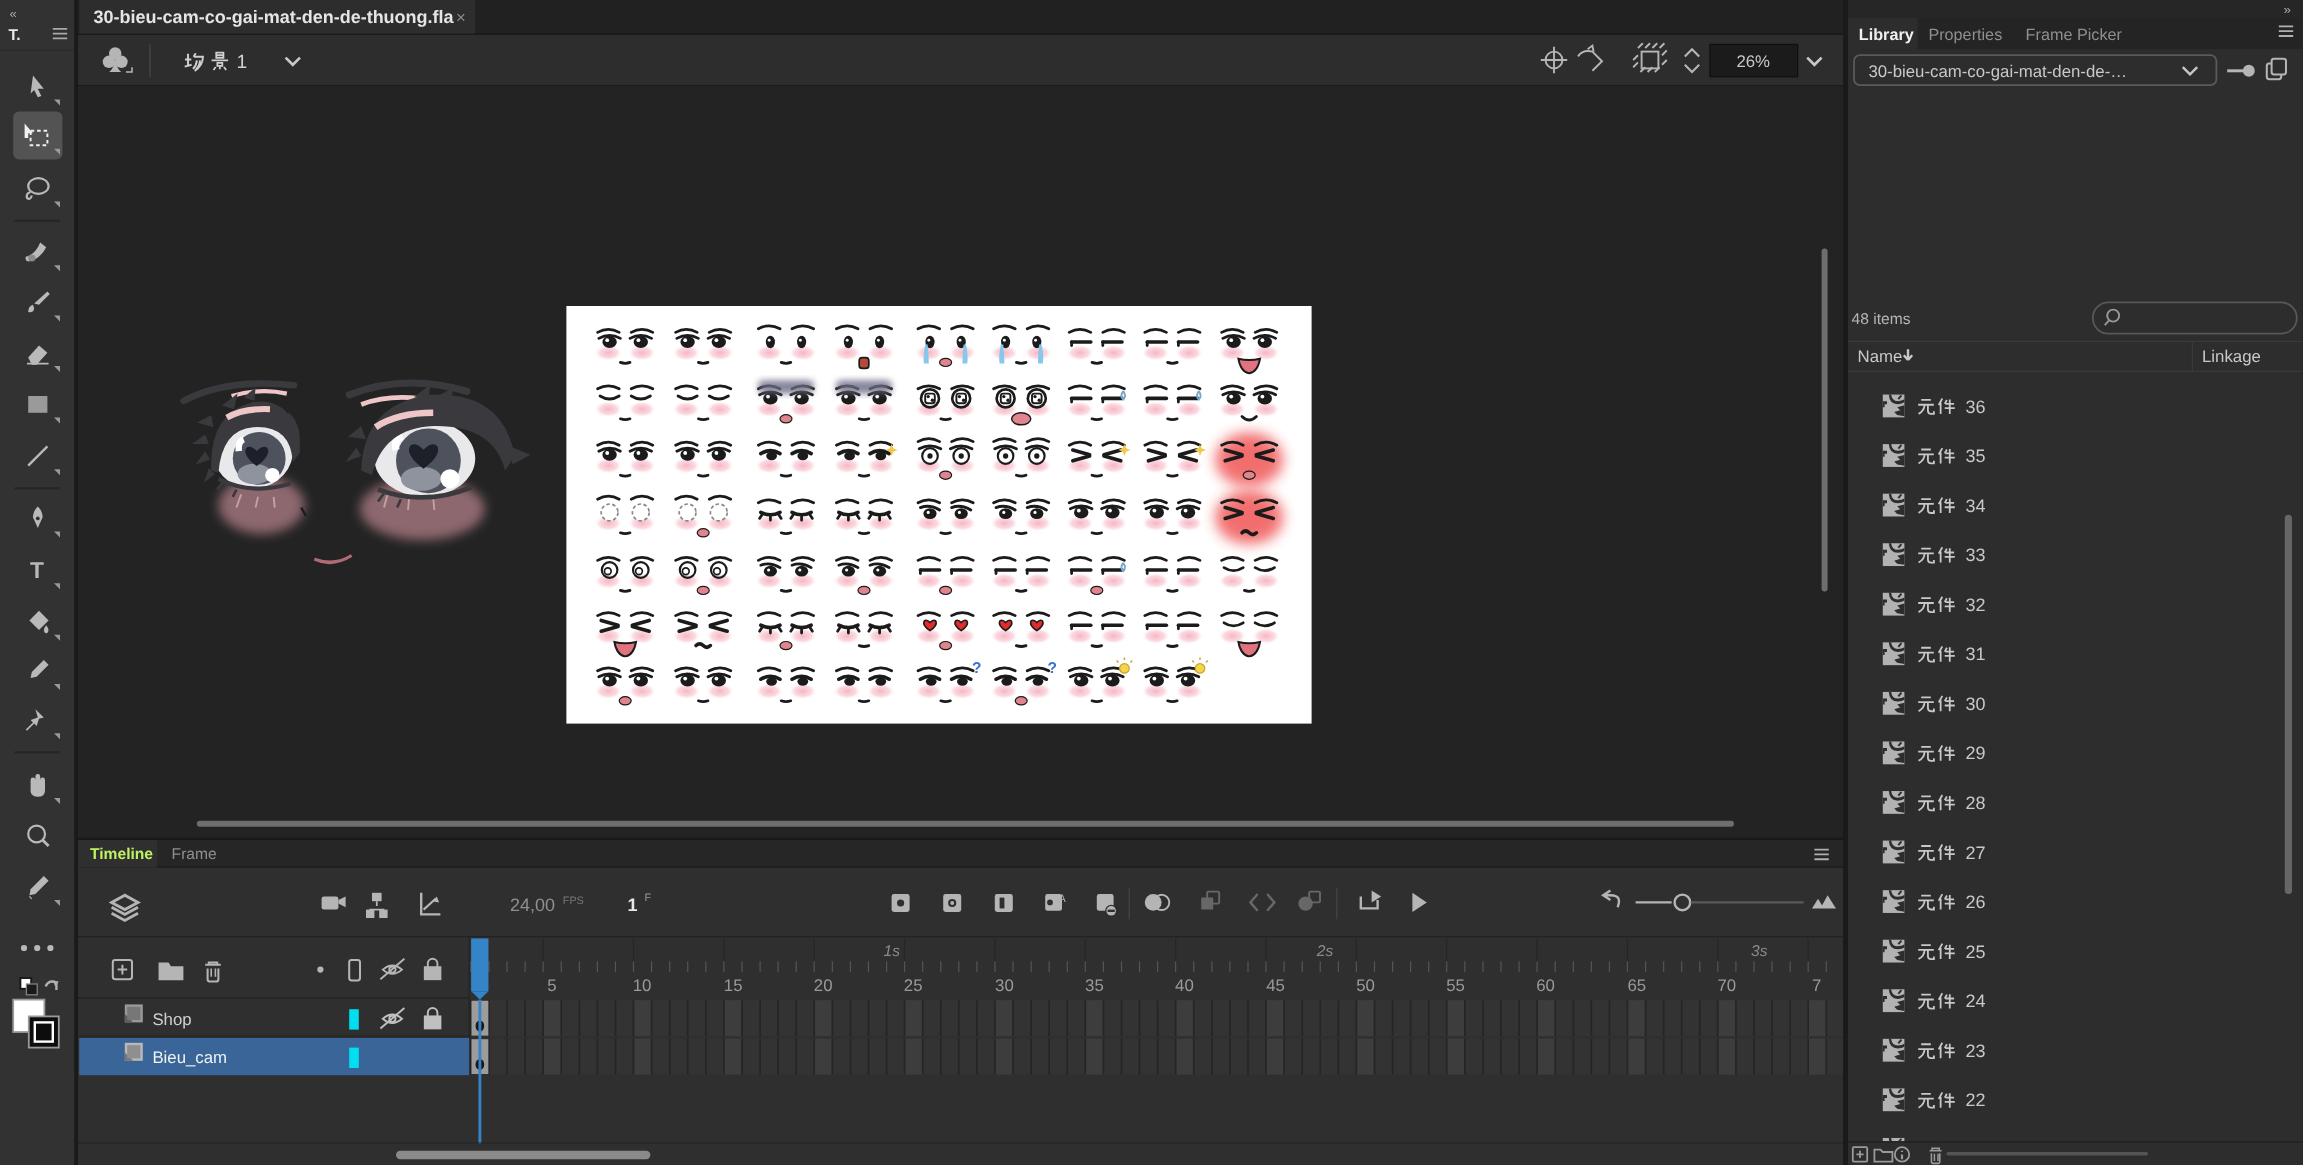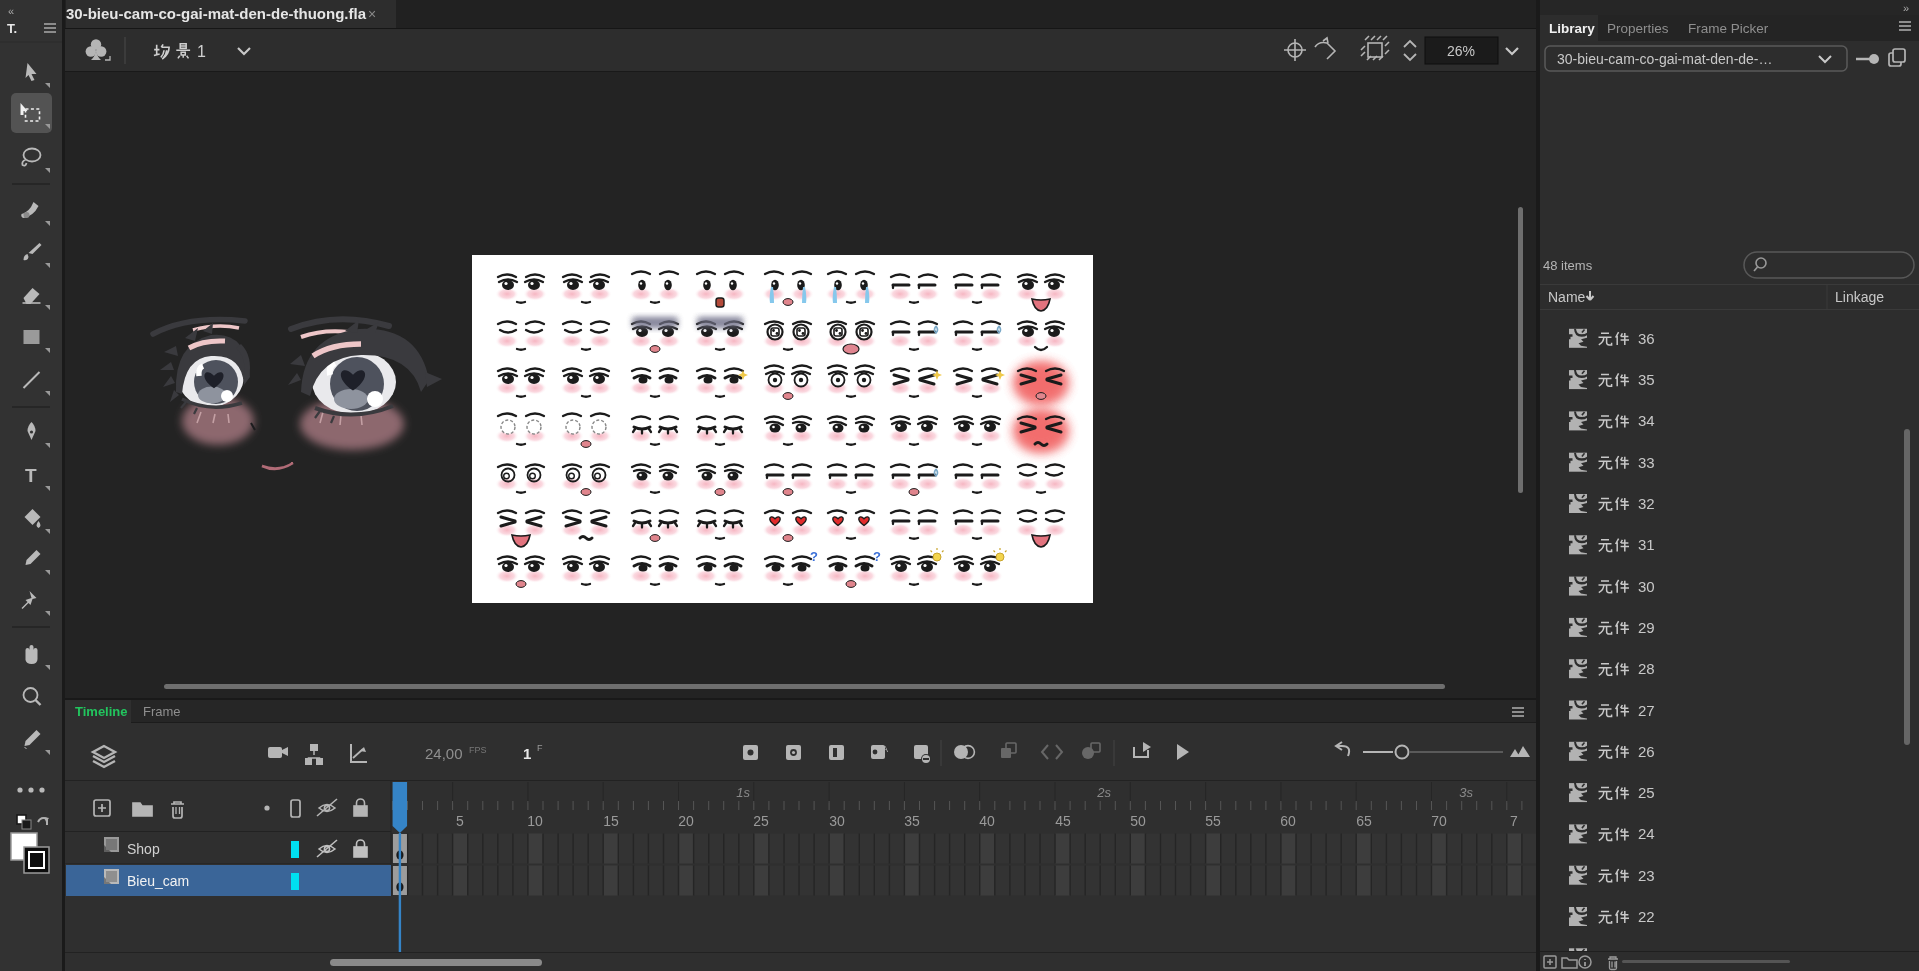--- a/index.html
+++ b/index.html
@@ -137,21 +137,21 @@
       <path d="M44,817 l5,1 -3,4 Z" fill="#b0b0b0"></path>
       <rect x="11" y="833" width="26" height="27" fill="#fff" stroke="#9a9a9a" stroke-width="1.5"></rect>
       <rect x="24" y="847" width="25" height="26" fill="#0d0d0d" stroke="#9a9a9a" stroke-width="1.5"></rect>
       <rect x="29" y="852" width="15" height="16" fill="none" stroke="#fff" stroke-width="2"></rect>
     </svg>
   </div>
 <div class="abs" style="left:62px;top:0;width:3px;height:971px;background:#1a1a1a"></div>
 
 <div class="abs" style="left:65px;top:0;width:1471px;height:29px;background:#212121;border-bottom:1px solid #161616">
   <div class="abs" style="left:1px;top:0;width:330px;height:28px;background:#2d2d2d;color:#e5e5e5;
-       font-size:15px;font-weight:bold;line-height:28px;">30-bieu-cam-co-gai-mat-den-de-thuong.fla<span style="color:#8a8a8a;font-weight:normal;font-size:14px;margin-left:2px">×</span></div>
+       font-size:15px;font-weight:bold;line-height:28px;padding-left:12px">30-bieu-cam-co-gai-mat-den-de-thuong.fla<span style="color:#8a8a8a;font-weight:normal;font-size:14px;margin-left:2px">×</span></div>
 </div>
 
 <div class="abs" style="left:65px;top:29px;width:1471px;height:43px;background:#2d2d2d;border-bottom:1px solid #191919">
   <svg width="1471" height="43" class="abs" style="left:0;top:0">
     <g fill="#b5b5b5">
         <circle cx="31" cy="15.5" r="5.2"></circle>
         <circle cx="25.8" cy="22.5" r="5.2"></circle>
         <circle cx="36.2" cy="22.5" r="5.2"></circle>
         <path d="M31,20 q-1,8 -5,11 h10 q-4,-3 -5,-11 Z"></path>
       </g>
@@ -829,21 +829,21 @@
       <path d="M197,394 Q212,401 228,391 Q214,400 197,394 Z" fill="#e7a0aa" stroke="#b06b76" stroke-width="2.5"></path>
       <path d="M186,351 l4,7" stroke="#1c1c1e" stroke-width="2"></path>
     <rect x="99" y="612" width="1281" height="5" rx="2.5" fill="#6e6e6e"></rect>
     <rect x="1453" y="135" width="5" height="286" rx="2.5" fill="#6e6e6e"></rect>
   </svg>
 </div>
 
 <div class="abs" style="left:65px;top:698px;width:1471px;height:2px;background:#191919"></div>
 <div class="abs" style="left:65px;top:700px;width:1471px;height:271px;background:#2f2f2f">
   <div class="abs" style="left:0;top:0;width:1471px;height:23px;background:#262626;border-bottom:1px solid #1c1c1c">
-    <div class="abs" style="left:0;top:0;width:66px;height:23px;background:#2f2f2f;color:#22c55e;font-size:13px;font-weight:bold;line-height:23px;padding-left:10px">Timeline</div>
+    <div class="abs" style="left:0;top:0;width:66px;height:23px;background:#2f2f2f;color:#bef264;font-size:13px;font-weight:bold;line-height:23px;padding-left:10px">Timeline</div>
     <div class="abs" style="left:78px;top:0;color:#8f8f8f;font-size:13px;line-height:23px">Frame</div>
     <svg width="18" height="14" class="abs" style="right:8px;top:5px">
         <path d="M2,3 h12 M2,7 h12 M2,11 h12" stroke="#b0b0b0" stroke-width="1.6"></path>
       </svg>
   </div>
   <svg width="1471" height="271" style="position:absolute;left:0;top:0">
       <path d="M387.6,82 V103" stroke="#262626"></path>
       <path d="M462.9,82 V103" stroke="#262626"></path>
       <path d="M538.2,82 V103" stroke="#262626"></path>
       <path d="M613.5,82 V103" stroke="#262626"></path>

